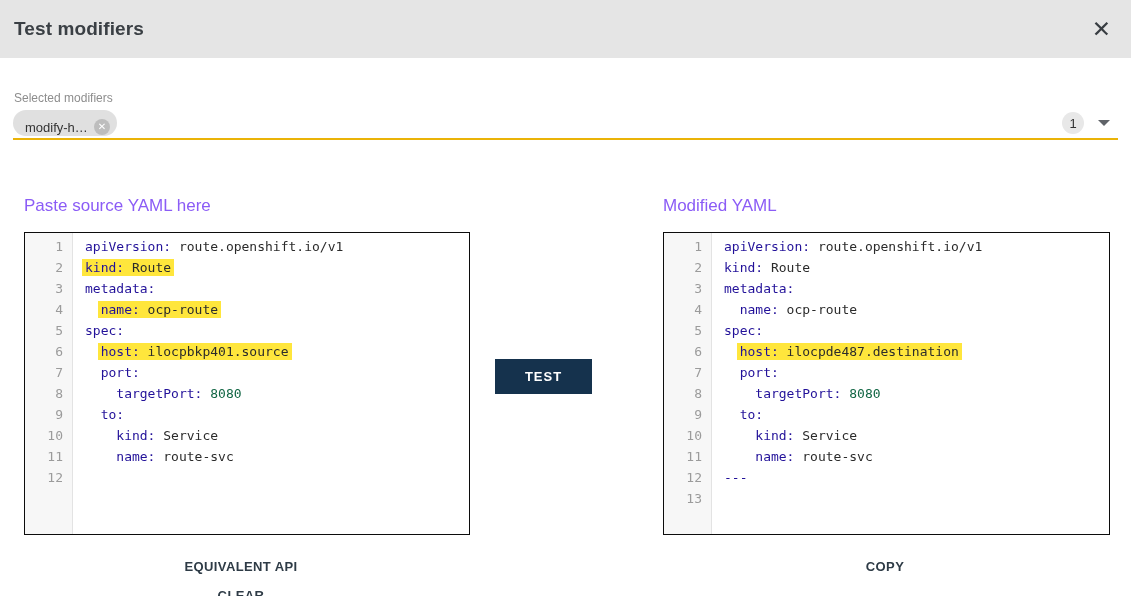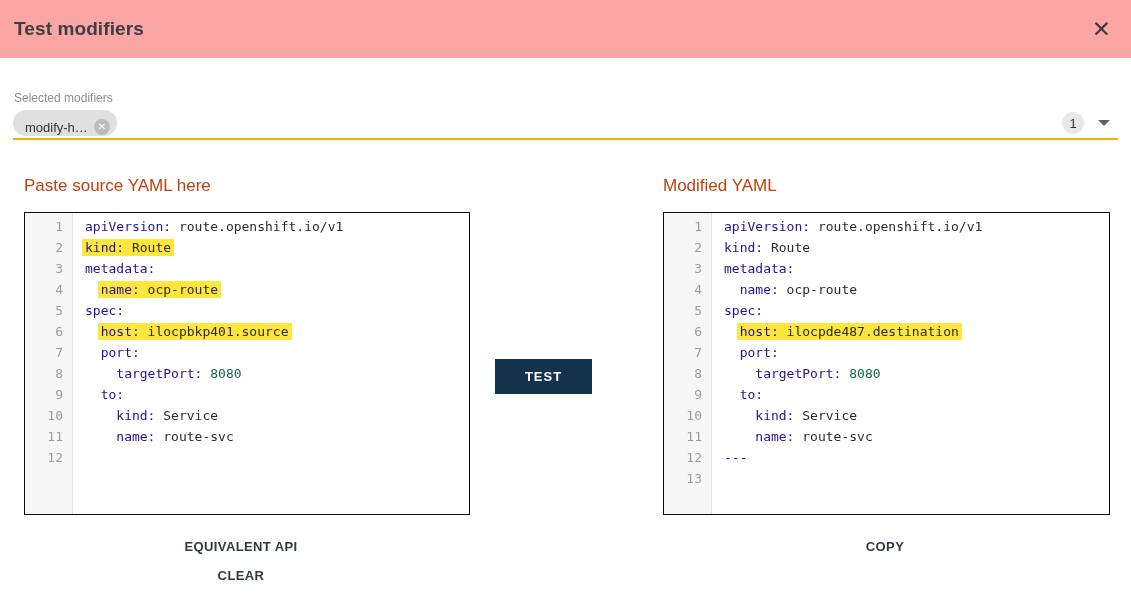--- a/index.html
+++ b/index.html
@@ -2,21 +2,21 @@
 <html><head>
 <meta charset="utf-8">
 <style>
   * { margin: 0; padding: 0; box-sizing: border-box; }
   html, body { width: 1131px; height: 596px; background: #fff; overflow: hidden;
     font-family: "Liberation Sans", sans-serif; }
 
   .dialog { width: 1131px; height: 596px; background: #fff; position: relative; }
 
   
-  .dlg-header { height: 58px; background: #fca5a5; display: flex; align-items: center;
+  .dlg-header { height: 58px; background: #e5e5e5; display: flex; align-items: center;
     padding: 0 18px 0 14px; }
   .dlg-title { font-size: 19px; font-weight: 700; color: #3a3f44; letter-spacing: .1px; }
   .close-btn { margin-left: auto; background: none; border: none; cursor: pointer;
     font-size: 23px; color: #383d42; line-height: 1; padding: 2px; font-family: "DejaVu Sans", sans-serif; }
 
   
   .select-area { margin: 0 13px; padding-top: 33px; border-bottom: 2px solid #eab308; padding-bottom: 2px; }
   .select-label { font-size: 12px; color: #8d8d8d; padding-left: 1px; }
   .chip-row { display: flex; align-items: center; margin-top: 5px; height: 26px; padding-right: 8px; }
   .chip { display: inline-flex; align-items: center; background: #e0e0e0; border-radius: 16px;
@@ -29,21 +29,21 @@
     background: #e8e8e8; color: #333; font-size: 13px; display: flex; align-items: center;
     justify-content: center; }
   .dd-arrow { width: 0; height: 0; border-left: 6px solid transparent; border-right: 6px solid transparent;
     border-top: 6px solid #5f6368; margin-left: 14px; cursor: pointer; }
 
   
   .columns { position: relative; display: flex; padding: 0 21px 0 24px; }
   .col-left  { width: 446px; }
   .col-mid   { width: 193px; flex: 0 0 auto; }
   .col-right { width: 447px; }
-  .col-title { margin-top: 36px; font-size: 17px; font-weight: 400; color: #c2410c; }
+  .col-title { margin-top: 56px; font-size: 17px; font-weight: 400; color: #8b5cf6; }
 
   
   .editor { margin-top: 16px; height: 303px; border: 1px solid #0c0c0c; overflow: hidden;
     background: linear-gradient(to right, #f7f7f7 47px, #e3e3e3 47px, #e3e3e3 48px, #ffffff 48px);
     padding-top: 3px; cursor: text;
     font-family: "DejaVu Sans Mono", "Liberation Mono", monospace; font-size: 13px; }
   .cm-line { display: flex; line-height: 21px; white-space: pre; }
   .cm-gutter-num { flex: 0 0 47px; text-align: right; padding-right: 9px; color: #9b9b9b; }
   .cm-code { padding-left: 13px; }
   .cm-hl { background: #ffe63c; padding: 1px 3px; margin-left: -3px; }

